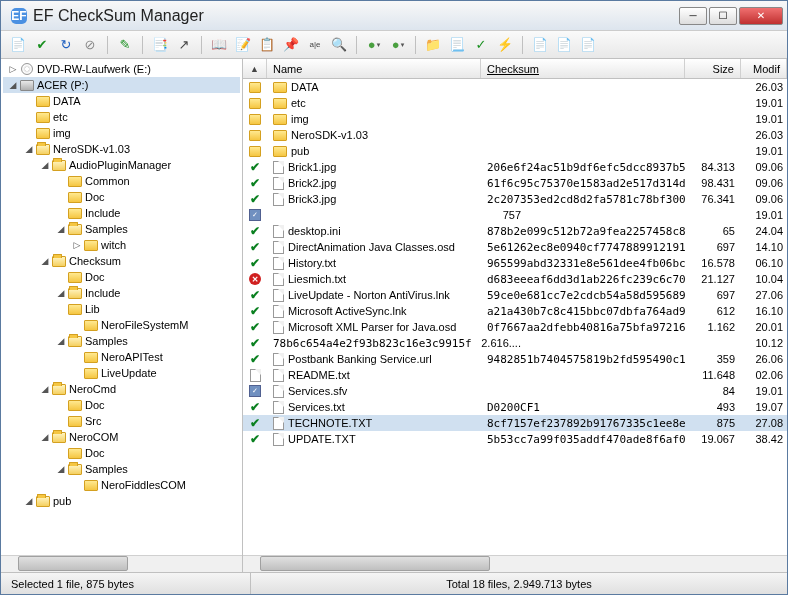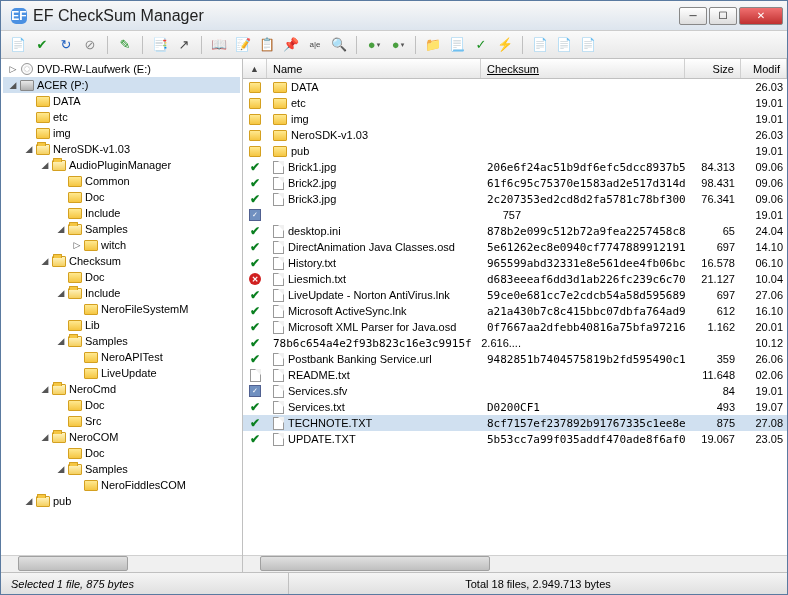--- a/index.html
+++ b/index.html
@@ -49,21 +49,21 @@
 .cell-modif { flex: 1; text-align: right; padding-right: 4px; }
 .check-ok { color: #0a8020; font-weight: bold; font-size: 12px; }
 .check-fail { width: 12px; height: 12px; border-radius: 50%; background: #d02020; color: #fff; font-size: 8px; display: flex; align-items: center; justify-content: center; font-weight: bold; }
 .file-icon { width: 11px; height: 13px; background: #fff; border: 1px solid #999; position: relative; }
 .file-icon::before { content: ""; position: absolute; top: -1px; right: -1px; border: 3px solid transparent; border-top-color: #f0f0f0; border-right-color: #f0f0f0; }
 .md5-icon { width: 12px; height: 12px; background: #7090c0; border: 1px solid #506090; display: flex; align-items: center; justify-content: center; color: #fff; font-size: 7px; }
 .scroll-h { height: 17px; background: #f0f0f0; border-top: 1px solid #d0d0d0; display: flex; }
 .scroll-thumb { height: 15px; background: linear-gradient(to bottom, #e0e0e0, #c0c0c0); border: 1px solid #a0a0a0; border-radius: 2px; margin: 0 17px; }
 .statusbar { height: 22px; background: linear-gradient(to bottom, #f5f5f5, #e0e0e0); border-top: 1px solid #c0c0c0; display: flex; align-items: center; }
 .status-cell { padding: 0 10px; border-right: 1px solid #c0c0c0; height: 100%; display: flex; align-items: center; }
-.status-cell:first-child { width: 288px; font-style: italic; }
+.status-cell:first-child { width: 250px; }
 .up-arrow { font-size: 9px; color: #444; }
 </style>
 </head>
 <body>
 
 <div class="window">
   <div class="titlebar">
     <span class="app-icon">EF</span>
     <span class="title">EF CheckSum Manager</span>
     <div class="winbtns">
@@ -206,33 +206,33 @@
             </span>
             <span>Doc</span>
           </div>
           <div class="tree-row" style="padding-left: 52px;">
             <span class="expander">◢</span>
             <span class="tree-icon">
               <span class="folder-open"></span>
             </span>
             <span>Include</span>
           </div>
+          <div class="tree-row" style="padding-left: 52px;">
+            <span class="expander"></span>
+            <span class="tree-icon">
+              <span class="folder-closed"></span>
+            </span>
+            <span>Lib</span>
+          </div>
           <div class="tree-row" style="padding-left: 68px;">
             <span class="expander"></span>
             <span class="tree-icon">
               <span class="folder-closed"></span>
             </span>
             <span>NeroFileSystemM</span>
-          </div>
-          <div class="tree-row" style="padding-left: 52px;">
-            <span class="expander"></span>
-            <span class="tree-icon">
-              <span class="folder-closed"></span>
-            </span>
-            <span>Lib</span>
           </div>
           <div class="tree-row" style="padding-left: 52px;">
             <span class="expander">◢</span>
             <span class="tree-icon">
               <span class="folder-open"></span>
             </span>
             <span>Samples</span>
           </div>
           <div class="tree-row" style="padding-left: 68px;">
             <span class="expander"></span>
@@ -579,21 +579,21 @@
           <div class="list-row">
             <div class="cell cell-icon">
               <span class="check-ok">✔</span>
             </div>
             <div class="cell cell-name">
               <span class="file-icon"></span>
               <span>UPDATE.TXT</span>
             </div>
             <div class="cell cell-checksum">5b53cc7a99f035addf470ade8f6af05c</div>
             <div class="cell cell-size">19.067</div>
-            <div class="cell cell-modif">23.05</div>
+            <div class="cell cell-modif">38.42</div>
           </div>
         </div>
       <div class="scroll-h">
           <div class="scroll-thumb" style="width:230px"></div>
         </div>
     </div>
   </div>
 
   <div class="statusbar">
     <div class="status-cell">Selected 1 file, 875 bytes</div>

